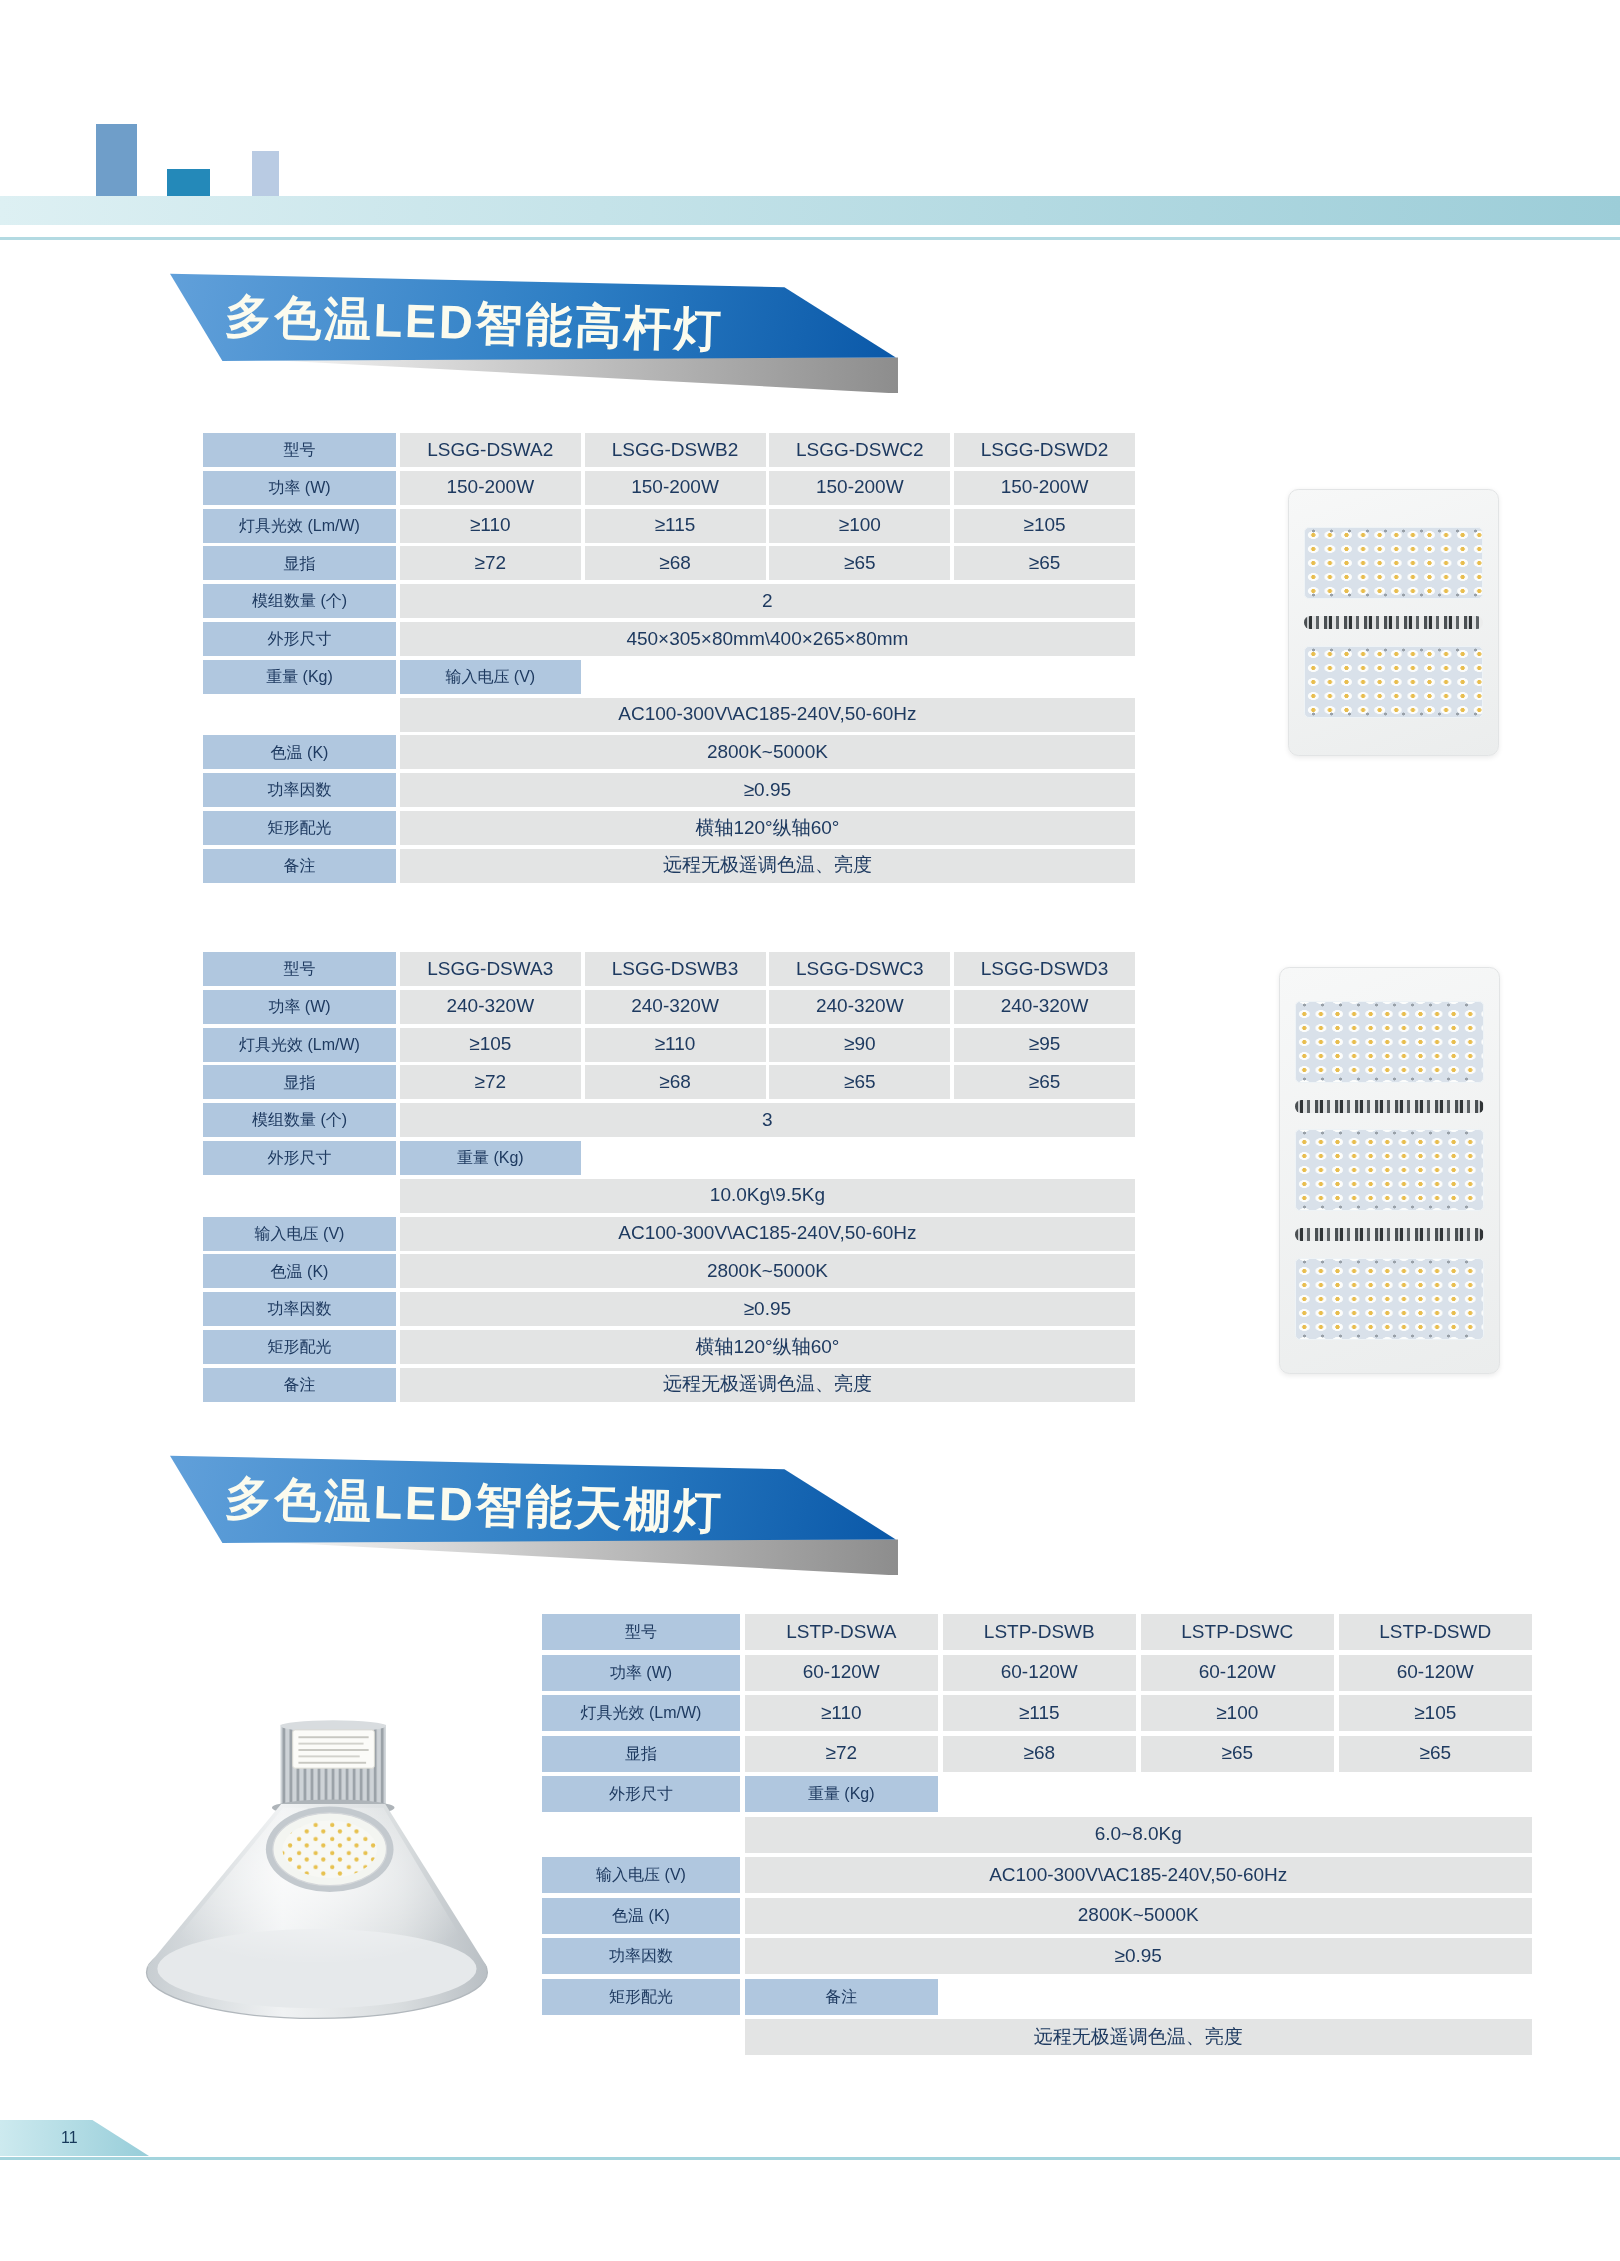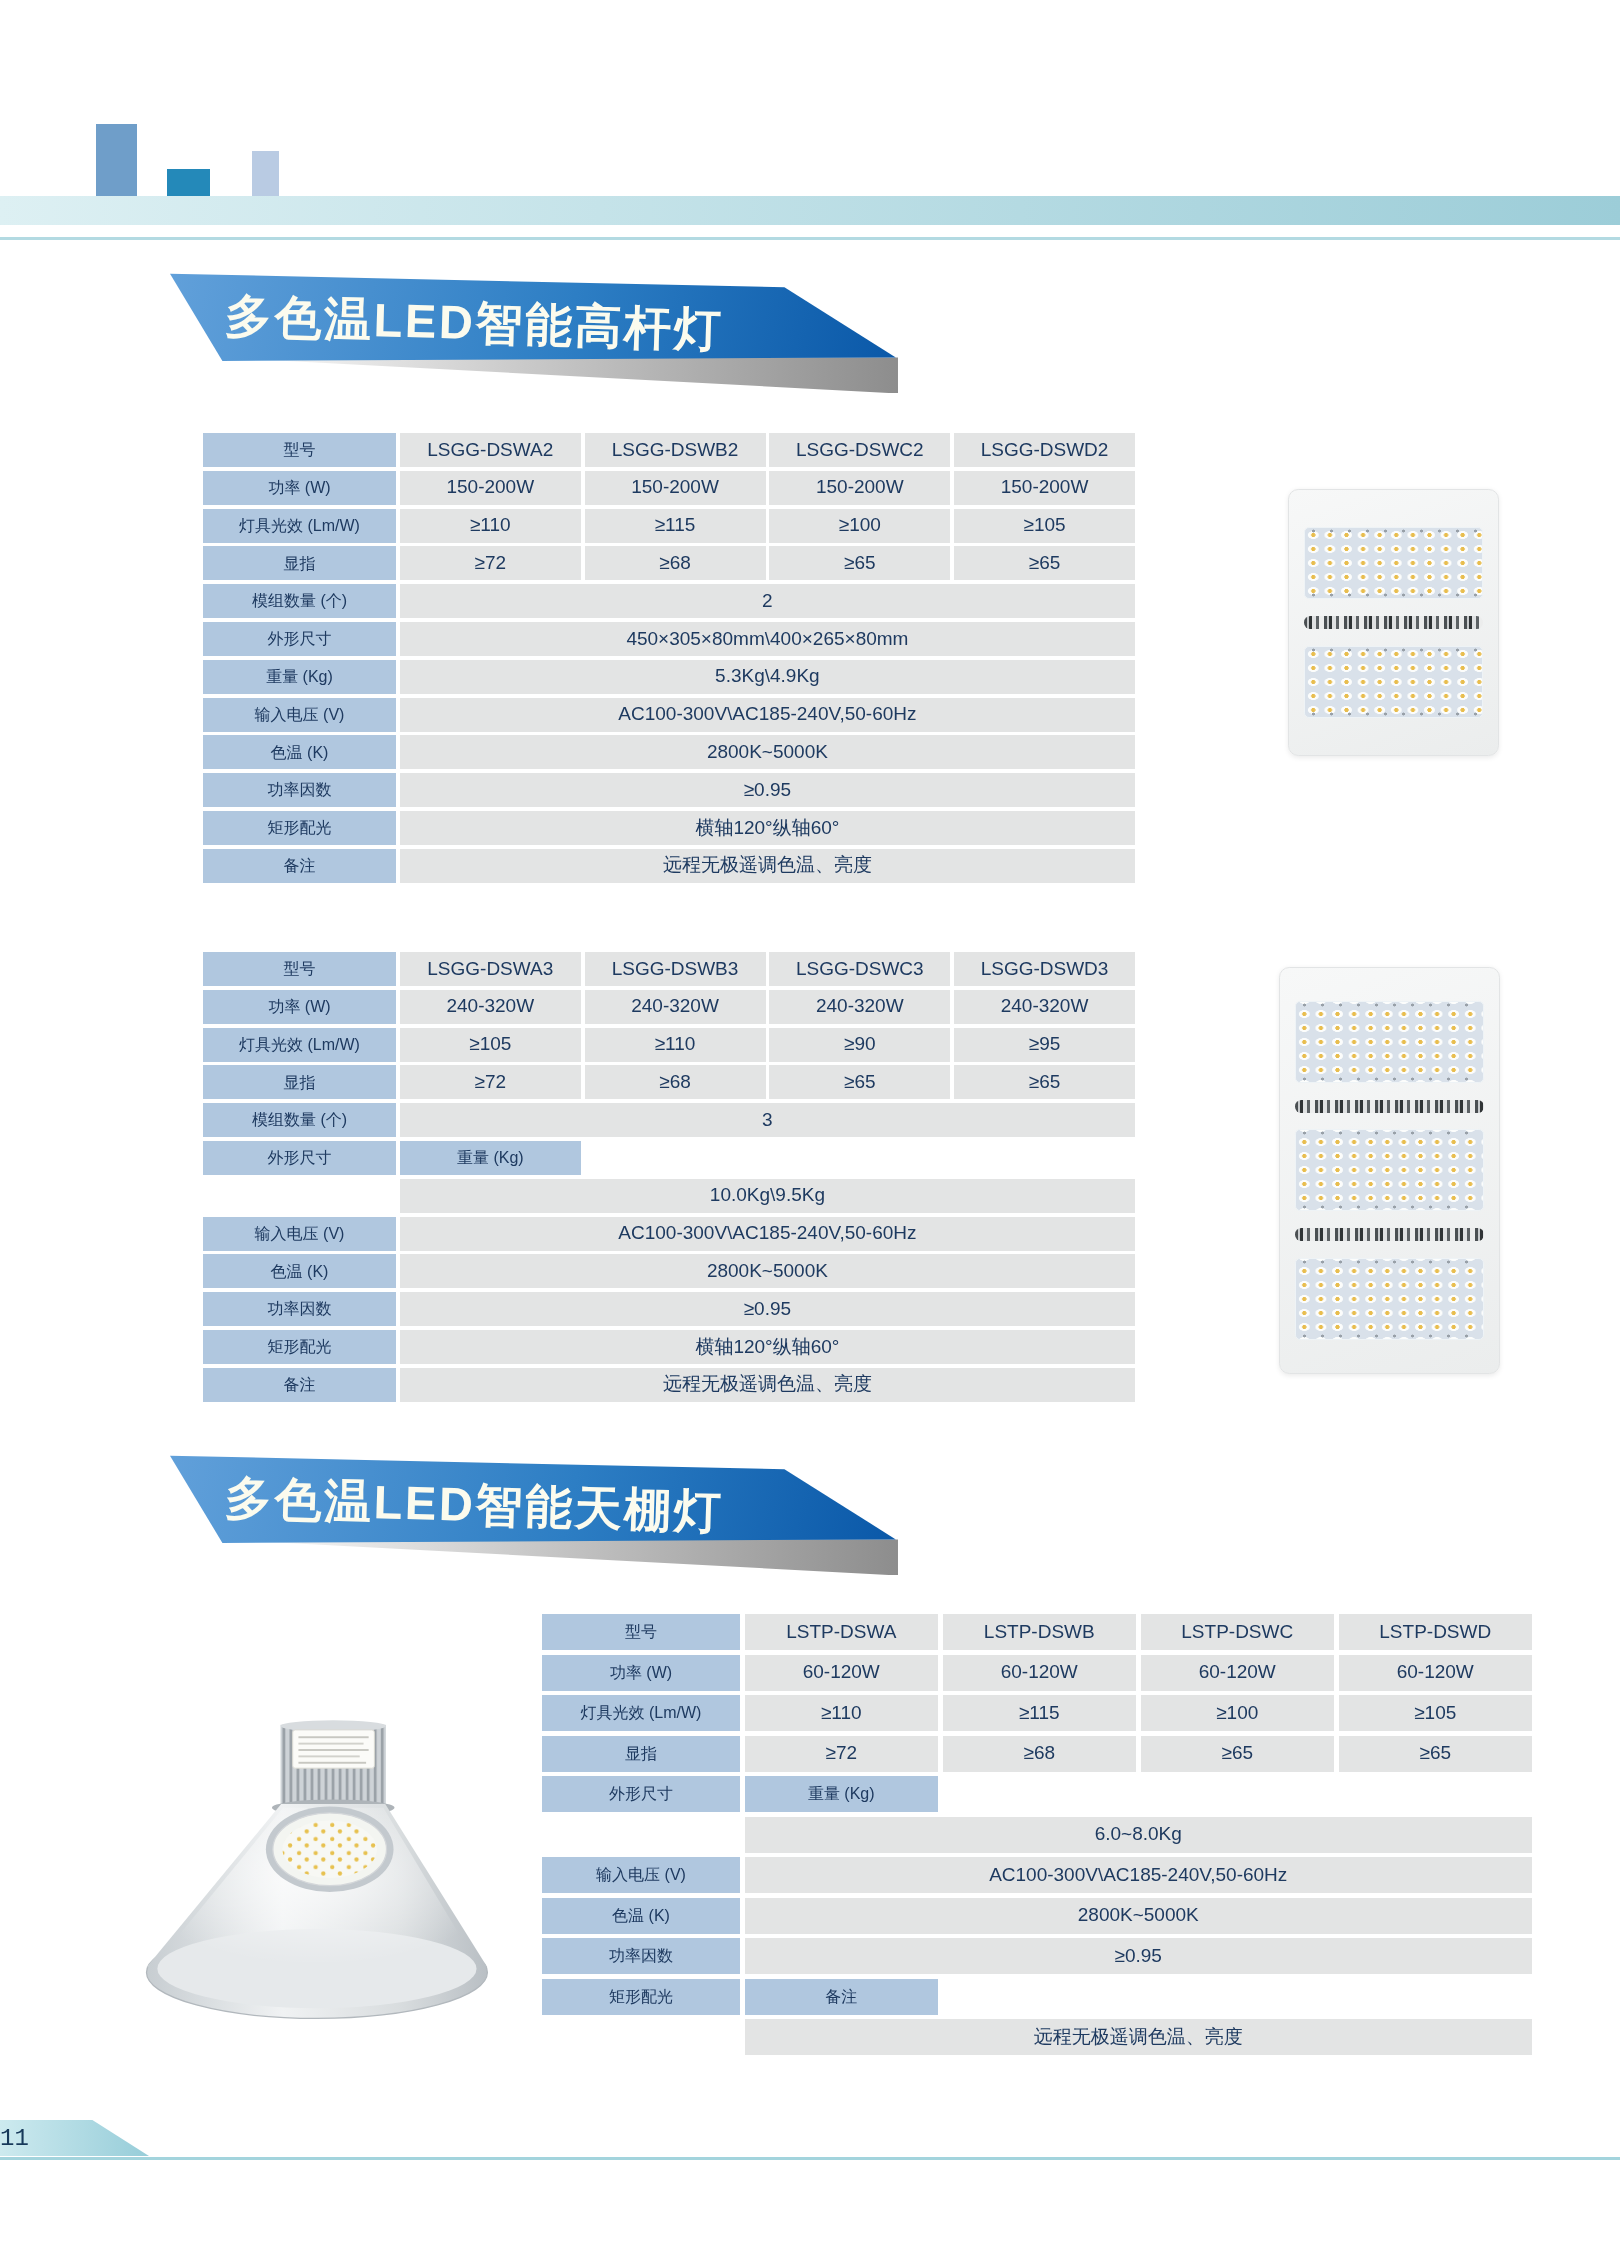--- a/index.html
+++ b/index.html
@@ -59,21 +59,21 @@
           #dfe1e2 7.7px 12px,#5c6164 12px 15.3px,#eceded 15.3px 20px);}
 
   
   .lamp{position:absolute;left:128px;top:1694px;width:383px;height:345px;}
 
   
   .footer-tab{position:absolute;left:0;top:2120px;width:149px;height:36px;
         background:linear-gradient(to right,#cdeaef,#97cdd9);
         clip-path:polygon(0 0,62% 0,100% 100%,0 100%);
         display:flex;align-items:center;}
-  .footer-tab span{font-size:24px;color:#17395a;font-family:Liberation Mono, monospace;}
+  .footer-tab span{margin-left:61px;font-size:16px;color:#17395a;}
   .footer-rule{position:absolute;left:0;top:2157px;width:100%;height:3.2px;background:#a3d4dd;}
 </style>
 </head>
 <body>
 
 <div class="page">
 
   <div class="bar bar1"></div>
   <div class="bar bar2"></div>
   <div class="bar bar3"></div>
@@ -112,21 +112,20 @@
     <div class="cell val">≥65</div>
     <div class="cell val">≥65</div>
 
     <div class="cell lbl">模组数量 (个)</div>
     <div class="cell val wide">2</div>
 
     <div class="cell lbl">外形尺寸</div>
     <div class="cell val wide">450×305×80mm\400×265×80mm</div>
 
     <div class="cell lbl">重量 (Kg)</div>
-    <div class="cell val wide">5.3Kg\4.9Kg</div>
 
     <div class="cell lbl">输入电压 (V)</div>
     <div class="cell val wide">AC100-300V\AC185-240V,50-60Hz</div>
 
     <div class="cell lbl">色温 (K)</div>
     <div class="cell val wide">2800K~5000K</div>
 
     <div class="cell lbl">功率因数</div>
     <div class="cell val wide">≥0.95</div>
 

